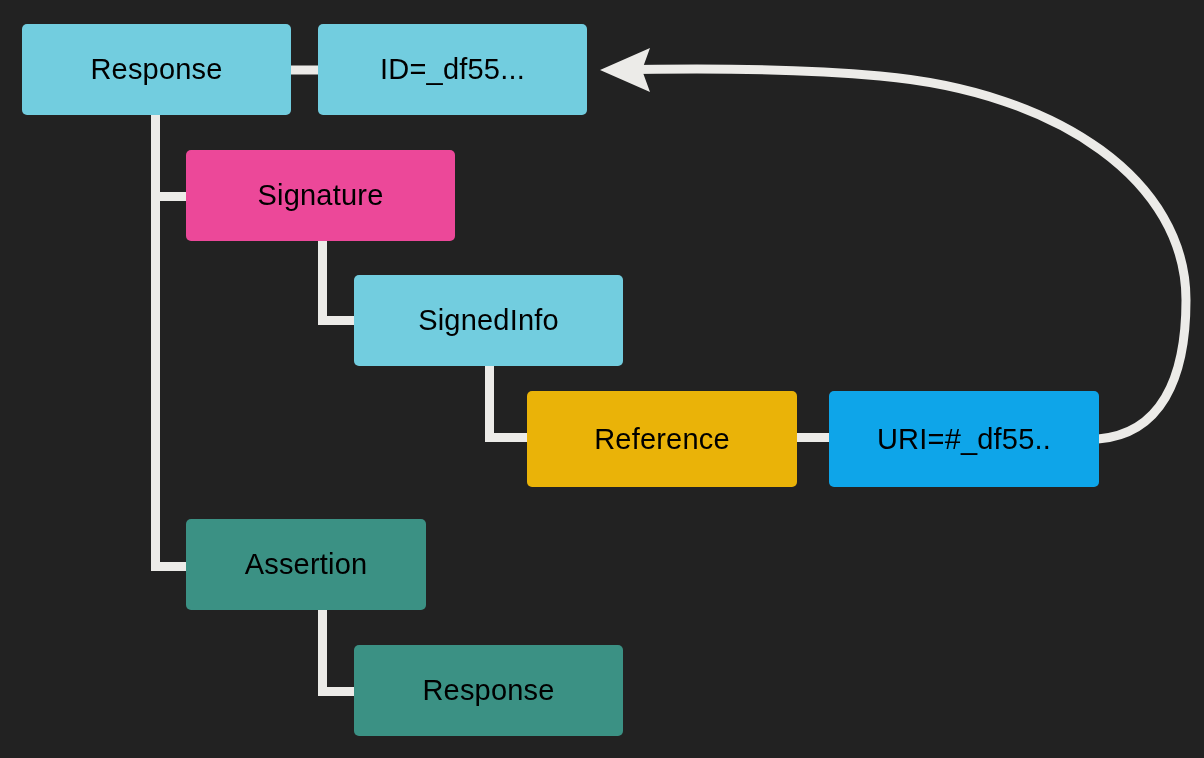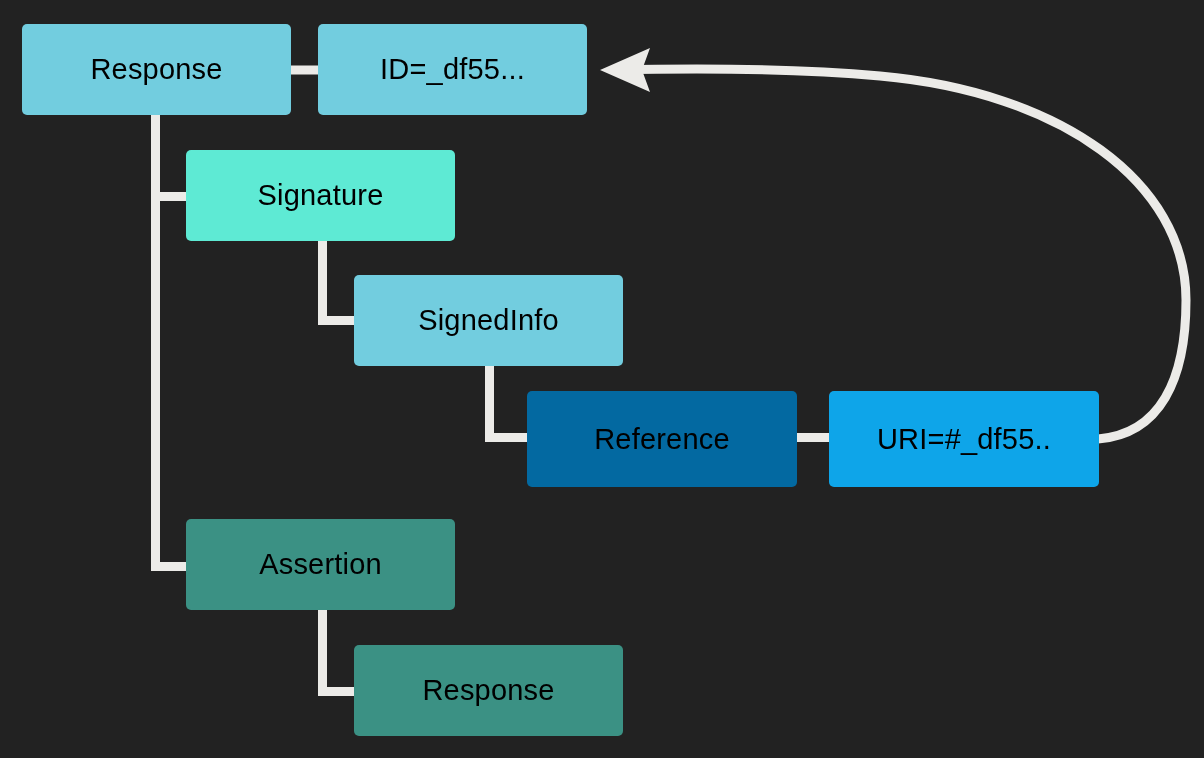--- a/index.html
+++ b/index.html
@@ -76,37 +76,37 @@
   </svg>
 
   <div class="node" style="left:22px; top:24px; width:269px; height:91px; background:#72CDDF;">
     <span class="node-label">Response</span>
   </div>
 
   <div class="node" style="left:318px; top:24px; width:269px; height:91px; background:#72CDDF;">
     <span class="node-label">ID=_df55...</span>
   </div>
 
-  <div class="node" style="left:186px; top:150px; width:269px; height:91px; background:#5eead4;">
+  <div class="node" style="left:186px; top:150px; width:269px; height:91px; background:#ec4899;">
     <span class="node-label">Signature</span>
   </div>
 
   <div class="node" style="left:354px; top:275px; width:269px; height:91px; background:#72CDDF;">
     <span class="node-label">SignedInfo</span>
   </div>
 
-  <div class="node" style="left:527px; top:391px; width:270px; height:96px; background:#0369a1;">
+  <div class="node" style="left:527px; top:391px; width:270px; height:96px; background:#eab308;">
     <span class="node-label">Reference</span>
   </div>
 
   <div class="node" style="left:829px; top:391px; width:270px; height:96px; background:#0ea5e9;">
     <span class="node-label">URI=#_df55..</span>
   </div>
 
-  <div class="node" style="left:186px; top:519px; width:269px; height:91px; background:#3B9184;">
+  <div class="node" style="left:186px; top:519px; width:240px; height:91px; background:#3B9184;">
     <span class="node-label">Assertion</span>
   </div>
 
   <div class="node" style="left:354px; top:645px; width:269px; height:91px; background:#3B9184;">
     <span class="node-label">Response</span>
   </div>
 
 </div>
 
 </body></html>

